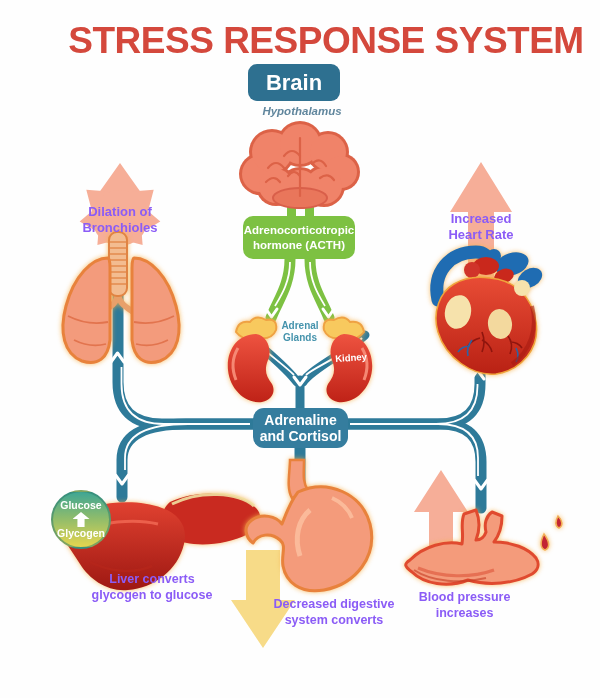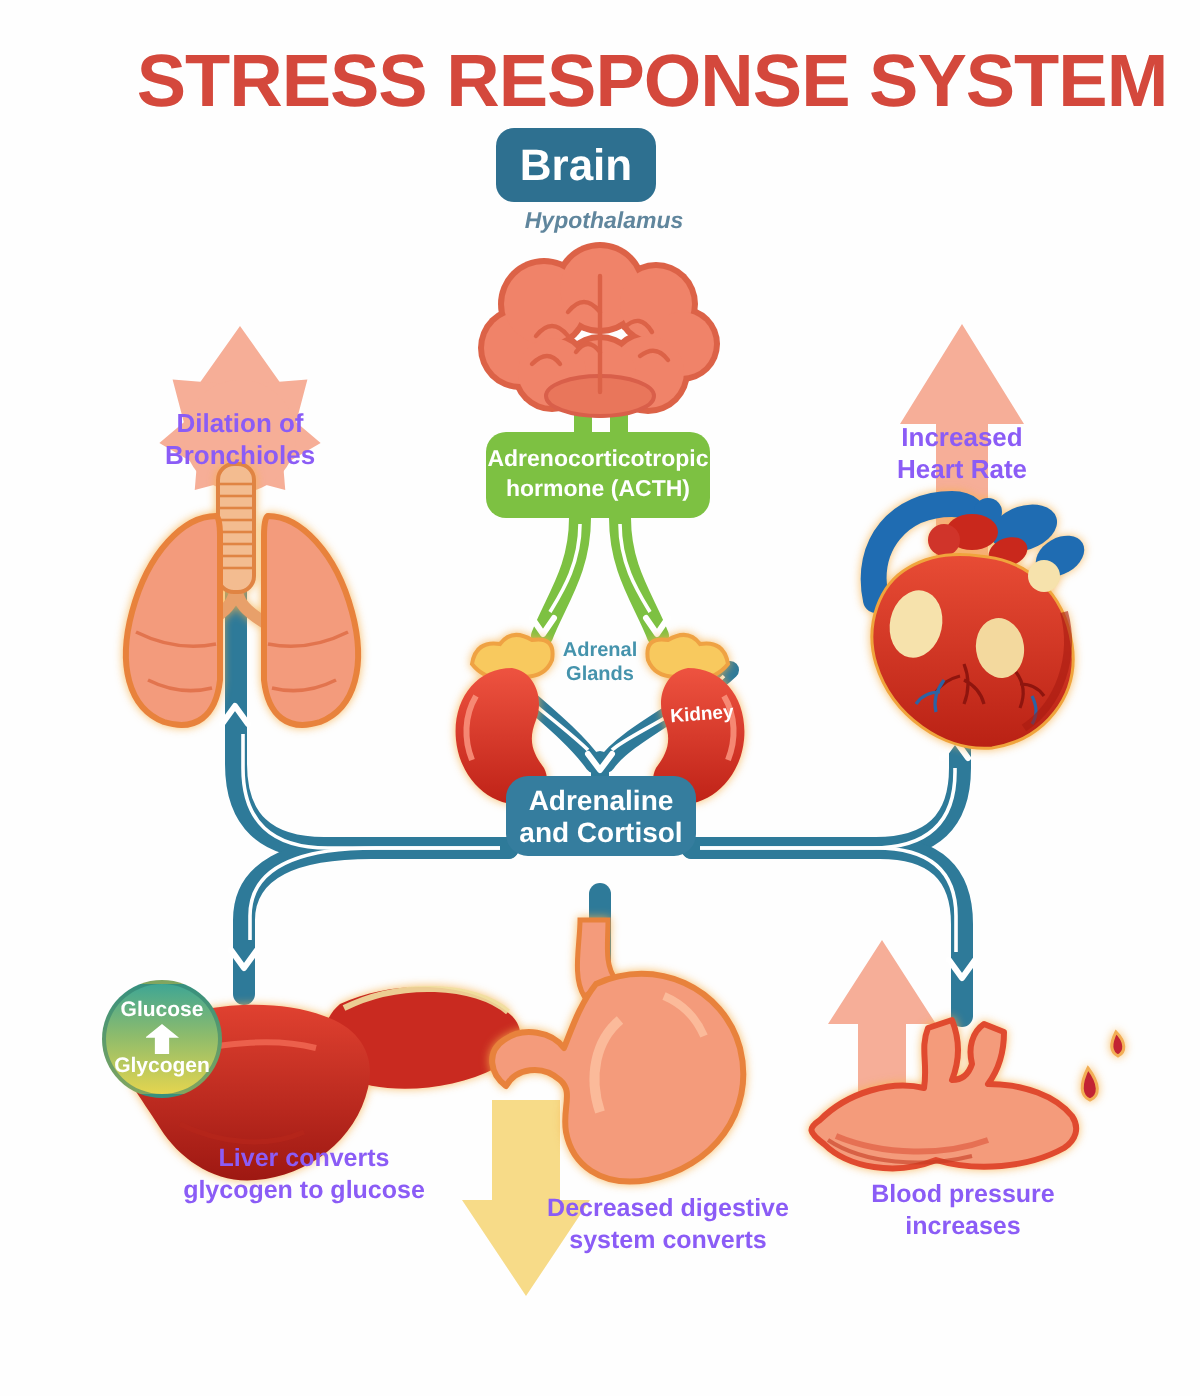--- a/index.html
+++ b/index.html
@@ -4,34 +4,34 @@
 <style>
   html,body{margin:0;padding:0;background:#fff;}
   #canvas{position:relative;width:600px;height:698px;background:#fefefe;overflow:hidden;
           font-family:"Liberation Sans",sans-serif;}
   .abs{position:absolute;}
   .pre{white-space:pre-line;}
   .ctr{text-align:center;}
   #title{left:0;top:20px;width:580px;text-align:center;font-size:37px;font-weight:700;
          letter-spacing:-0.5px;color:#d4483c;padding-left:36px;}
   .nodebox{display:flex;align-items:center;justify-content:center;color:#fff;font-weight:700;}
-  #brain-box{left:248px;top:64px;width:80px;height:37px;background:#2e7090;border-radius:9px;font-size:22px;}
+  #brain-box{left:248px;top:64px;width:92px;height:37px;background:#2e7090;border-radius:9px;font-size:22px;}
   #hypothalamus{left:238px;top:105px;width:128px;font-size:11.5px;font-weight:700;color:#60869d;font-style:italic;}
   #acth-box{left:243px;top:216px;width:112px;height:43px;background:#7dc142;border-radius:10px;
             font-size:11.5px;line-height:15px;text-align:center;}
-  #adrenaline-box{left:253px;top:388px;width:95px;height:40px;background:#357d9e;border-radius:11px;
+  #adrenaline-box{left:253px;top:408px;width:95px;height:40px;background:#357d9e;border-radius:11px;
             font-size:14px;line-height:16.5px;text-align:center;}
   #adrenal-label{left:268px;top:320px;width:64px;font-size:10px;line-height:11.5px;font-weight:700;color:#4593ac;}
   #kidney-label{left:328px;top:352px;width:46px;font-size:9.5px;font-weight:700;color:#fff;transform:rotate(-4deg);}
   .effect{font-weight:700;color:#8b5cf6;}
   #bronchioles-label{left:56px;top:204px;width:128px;font-size:13px;line-height:16px;}
   #heartrate-label{left:420px;top:211px;width:122px;font-size:13px;line-height:16px;}
   #liver-label{left:74px;top:572px;width:156px;font-size:12.5px;line-height:15.5px;}
   #digestive-label{left:254px;top:597px;width:160px;font-size:12.5px;line-height:15.5px;}
-  #bp-label{left:409px;top:590px;width:145px;font-size:12.5px;line-height:15.5px;}
+  #bp-label{left:392px;top:590px;width:145px;font-size:12.5px;line-height:15.5px;}
   #glucose-badge{left:51px;top:490px;width:60px;height:59px;border-radius:50%;
      background:linear-gradient(180deg,#3fa694 0%,#8fbc6b 48%,#e5d54f 100%);
      border:2px solid rgba(47,125,110,.55);box-sizing:border-box;
      display:flex;flex-direction:column;align-items:center;justify-content:center;}
   #glucose-badge .t{font-size:10.5px;font-weight:700;color:#fff;line-height:11px;}
   #badge-arrow{width:17px;height:15px;background:#fff;margin:1px 0;
      clip-path:polygon(50% 0,100% 46%,71% 46%,71% 100%,29% 100%,29% 46%,0 46%);}
   svg{position:absolute;left:0;top:0;overflow:visible;}
   .glow{filter:drop-shadow(0 0 2.5px rgba(247,178,76,.85));}
 </style>

